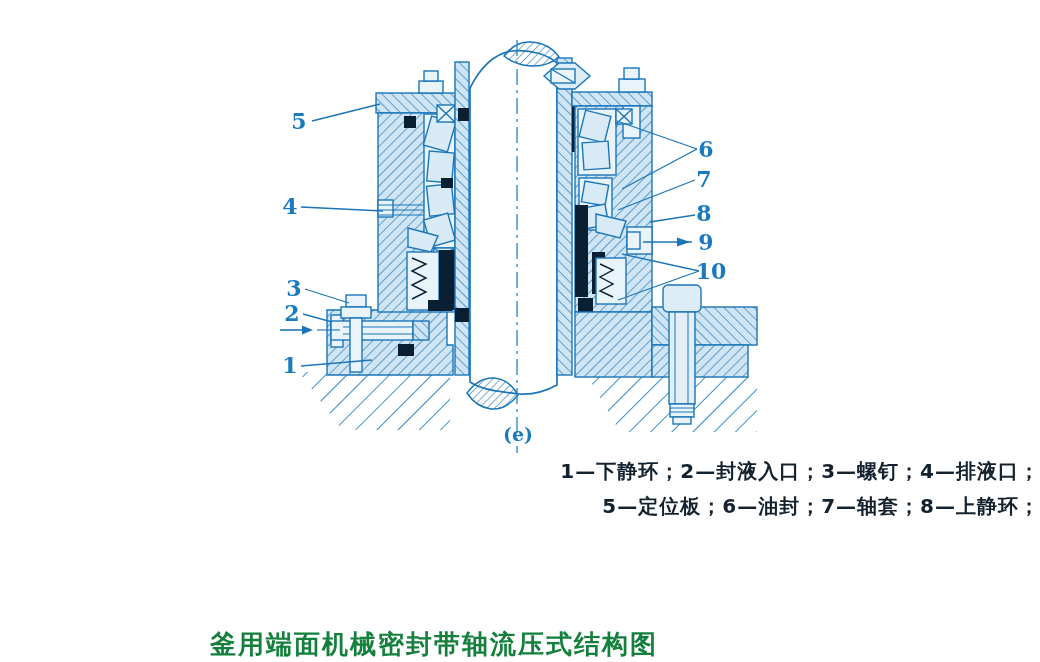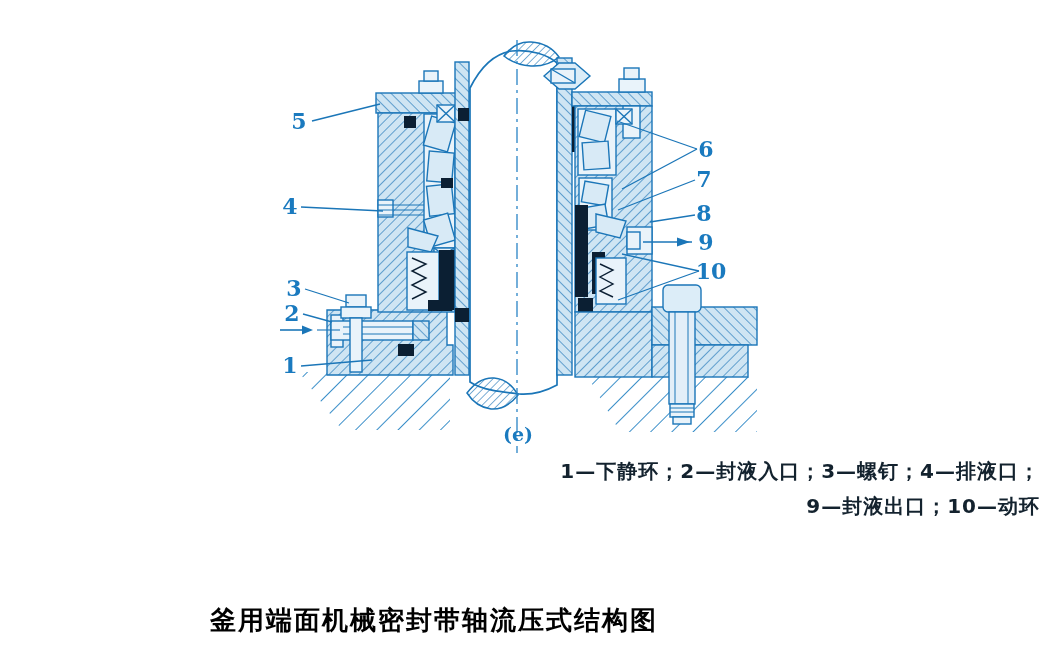--- a/index.html
+++ b/index.html
@@ -8,22 +8,22 @@
     overflow:hidden;font-family:"DejaVu Sans",sans-serif;
   }
   .drawing-svg{position:absolute;left:0;top:0;}
   .legend{
     position:absolute;left:0;top:454px;width:1040px;text-align:right;
     color:#13222e;font-size:20px;font-weight:bold;line-height:35px;
     letter-spacing:1px;
   }
   .legend .legend-line{white-space:nowrap;}
   .figure-title{
-    position:absolute;left:0;top:604px;width:868px;text-align:center;
-    color:#000000;font-size:26px;font-weight:bold;letter-spacing:2px;
+    position:absolute;left:0;top:628px;width:868px;text-align:center;
+    color:#15803d;font-size:26px;font-weight:bold;letter-spacing:2px;
     line-height:32px;
   }
   .callout-num{font-family:"DejaVu Serif",serif;font-weight:bold;font-size:22px;fill:#1a7abf;}
   .subfig{font-family:"DejaVu Serif",serif;font-weight:bold;font-size:19px;fill:#1a7abf;}
 </style>
 </head>
 <body>
 
 <div class="page">
 
@@ -205,18 +205,18 @@
       <text class="callout-num" x="704" y="221">8</text>
       <text class="callout-num" x="706" y="250">9</text>
       <text class="callout-num" x="711" y="279">10</text>
     </g>
 
     <text class="subfig" x="518" y="441" text-anchor="middle">(e)</text>
   </svg>
 
   <div class="legend">
     <div class="legend-line">1—下静环；2—封液入口；3—螺钉；4—排液口；</div>
-    <div class="legend-line">9—封液出口；10—动环</div>
+    <div class="legend-line">5—定位板；6—油封；7—轴套；8—上静环；</div>
   </div>
 
   <div class="figure-title">釜用端面机械密封带轴流压式结构图</div>
 
 </div>
 
 </body></html>

